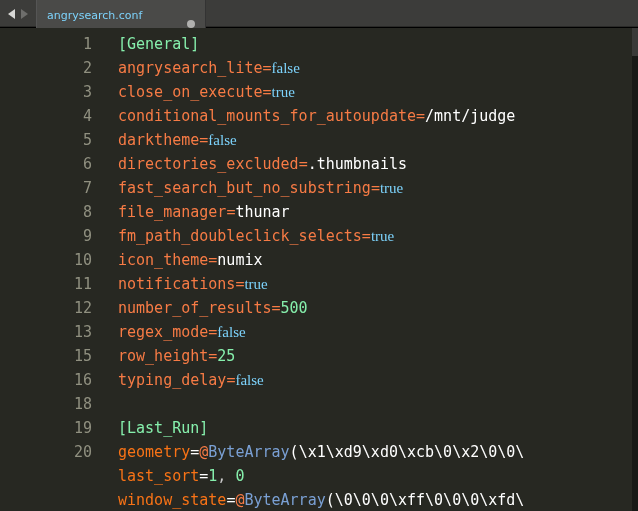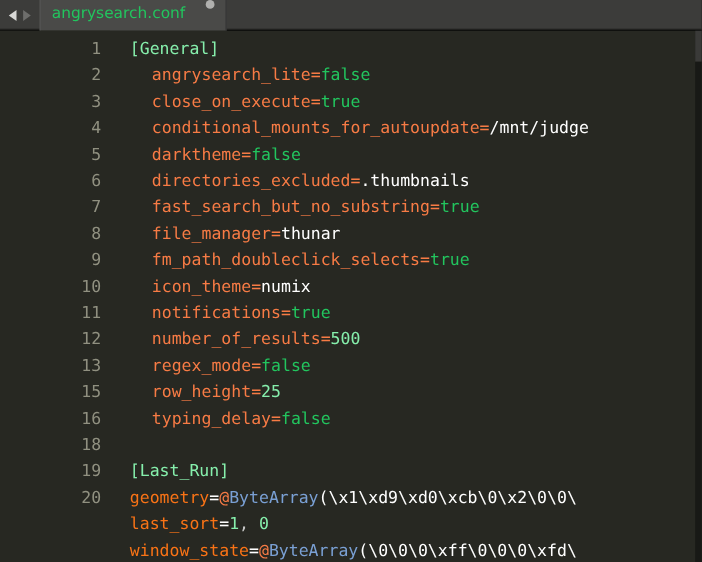--- a/index.html
+++ b/index.html
@@ -32,25 +32,25 @@
     border-top: 5px solid transparent;
     border-bottom: 5px solid transparent;
   }
   .nav-left { border-right: 7px solid #d8d8d6; }
   .nav-right { border-left: 7px solid #6e6e6c; }
   .tab {
     height: 28px;
     min-width: 170px;
     background: #4a4a48;
     display: flex;
-    align-items: flex-start;
+    align-items: flex-end;
     padding: 0 10px;
-    color: #22c55e;
+    color: #7dd3fc;
     font-family: "DejaVu Sans", "Helvetica Neue", Arial, sans-serif;
-    font-size: 14px;
+    font-size: 11px;
     gap: 8px;
     border-right: 1px solid #333;
     border-left: 1px solid #555;
     position: relative;
   }
   .tab .dot {
     width: 8px; height: 8px; border-radius: 50%;
     background: #b0b0ae;
     margin-left: auto;
   }
@@ -70,23 +70,23 @@
     font-size: 15px;
   }
   .code {
     padding: 4px 0 4px 18px;
     white-space: pre;
     overflow: hidden;
     flex: 1;
   }
   .ln, .row { height: 24px; line-height: 24px; }
   .sect   { color: #86efac; }
-  .key    { color: #f77b45; margin-left: 20px; }  
+  .key    { color: #f77b45; }  
   .eq     { color: #f77b45; }
-  .bool   { color: #22c55e; }  
+  .bool   { color: #7dd3fc; font-family: Liberation Serif, serif; }  
   .num    { color: #86efac; }
   .val    { color: #fff; }
   .punc   { color: #fff; }
   .bkey   { color: #f97316; } 
   .at     { color: #f77b45; }
   .fn     { color: #7aa0d4; } 
   .pale   { color: #c9c9c9; }
   .scrollbar {
     position: absolute;
     right: 0; top: 0;

